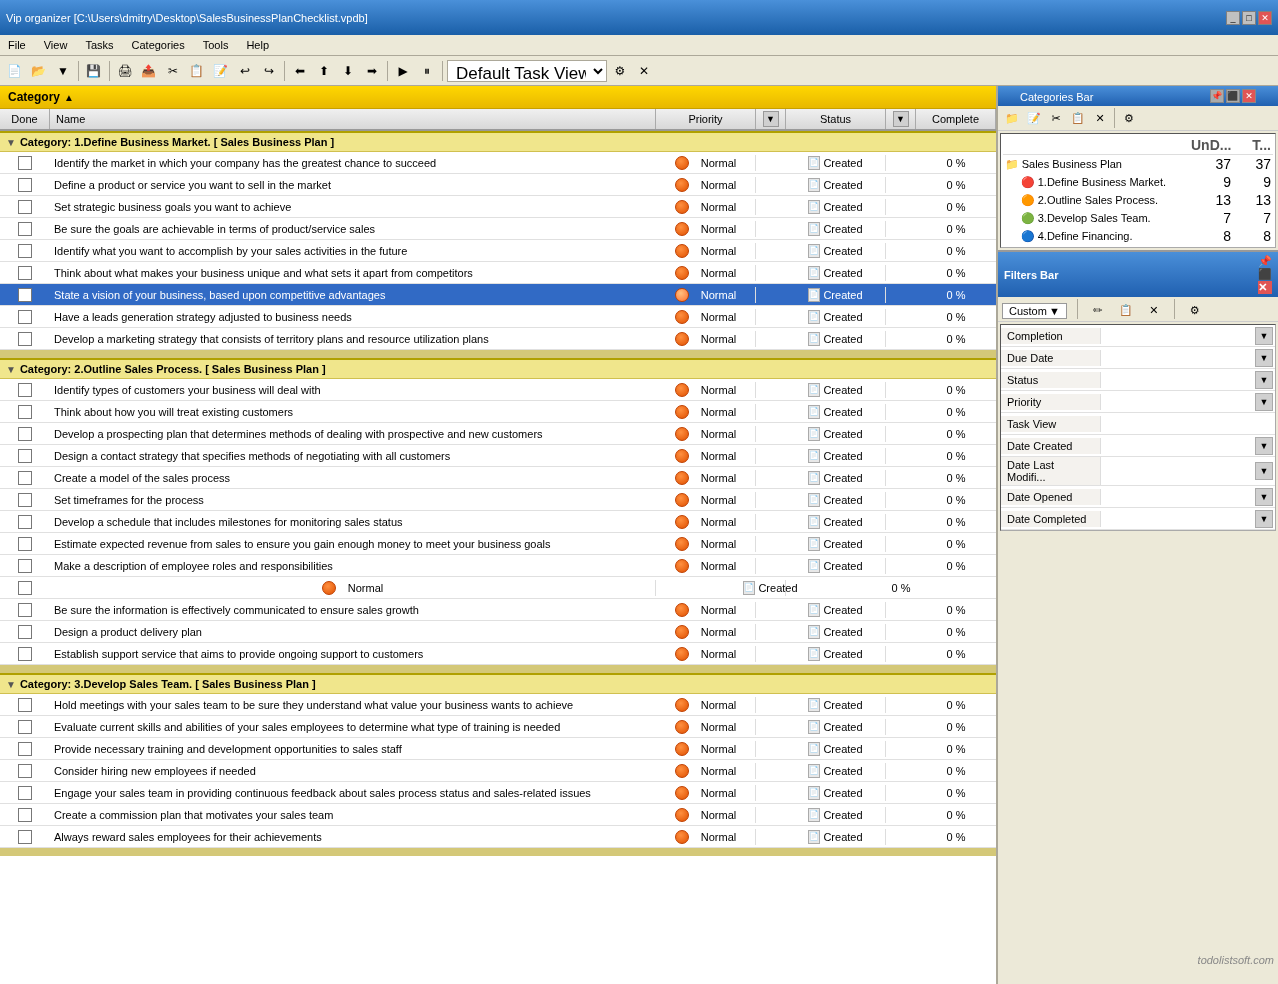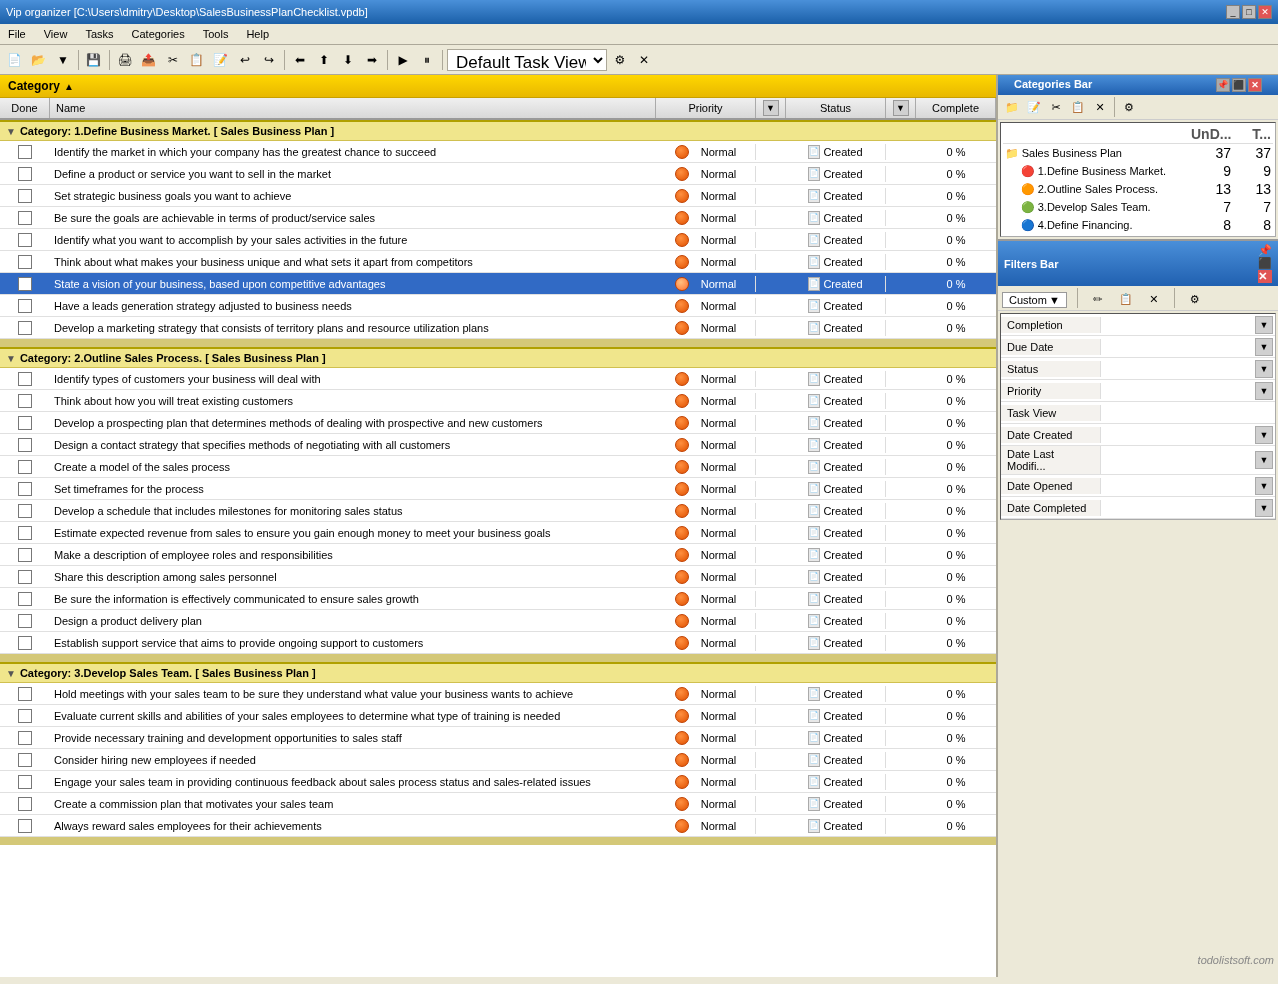--- a/index.html
+++ b/index.html
@@ -6,21 +6,21 @@
     body { font-family: 'Segoe UI', Tahoma, Geneva, Verdana, sans-serif; font-size: 11px; background: #ece9d8; overflow: hidden; }
 
     
     #titlebar {
       background: linear-gradient(to bottom, #4a90d9, #1a5fa8);
       color: white;
       padding: 4px 6px;
       display: flex;
       justify-content: space-between;
       align-items: center;
-      height: 24px;
+      height: 35px;
       font-size: 11px;
     }
     #titlebar-controls { display: flex; gap: 2px; }
     #titlebar-controls span {
       width: 14px; height: 14px; display: inline-flex; align-items: center; justify-content: center;
       background: #c0c0c0; border: 1px solid #808080; font-size: 9px; cursor: pointer; color: #000;
     }
     #titlebar-controls .close-btn { background: #e05555; color: white; }
 
     
@@ -197,26 +197,26 @@
 
     
     #categories-bar {
       background: #ece9d8;
       border-bottom: 2px solid #999;
       flex: 0 0 auto;
     }
     #categories-bar-title {
       background: linear-gradient(to bottom, #4a8fd9, #2060b0);
       color: white;
-      padding: 3px 16px;
+      padding: 3px 22px;
       font-size: 11px;
-      font-weight: bold;
+      font-weight: normal;
       display: flex;
       justify-content: space-between;
-      align-items: flex-start;
+      align-items: flex-end;
     }
     #categories-bar-title .panel-btns { display: flex; gap: 2px; }
     #categories-bar-title .panel-btn {
       width: 14px; height: 14px; background: #aaa; border: 1px solid #888;
       font-size: 9px; display: flex; align-items: center; justify-content: center; cursor: pointer;
     }
     #categories-bar-toolbar {
       padding: 2px 4px;
       display: flex; gap: 2px; align-items: center;
       border-bottom: 1px solid #ccc;
@@ -715,21 +715,20 @@
             <div class="status-icon">📄</div>
             <span class="status-text">Created</span>
           </div>
           <div class="empty-col"></div>
           <div class="complete-cell">0 %</div>
         </div>
         <div class="task-row">
           <div class="task-done-cell">
             <div class="task-checkbox"></div>
           </div>
-          <div class="task-name">Share this description among sales personnel</div>
           <div class="priority-cell divider-col">
             <div class="priority-icon"></div>
             <span class="priority-text">Normal</span>
           </div>
           <div class="empty-col"></div>
           <div class="status-cell divider-col">
             <div class="status-icon">📄</div>
             <span class="status-text">Created</span>
           </div>
           <div class="empty-col"></div>

